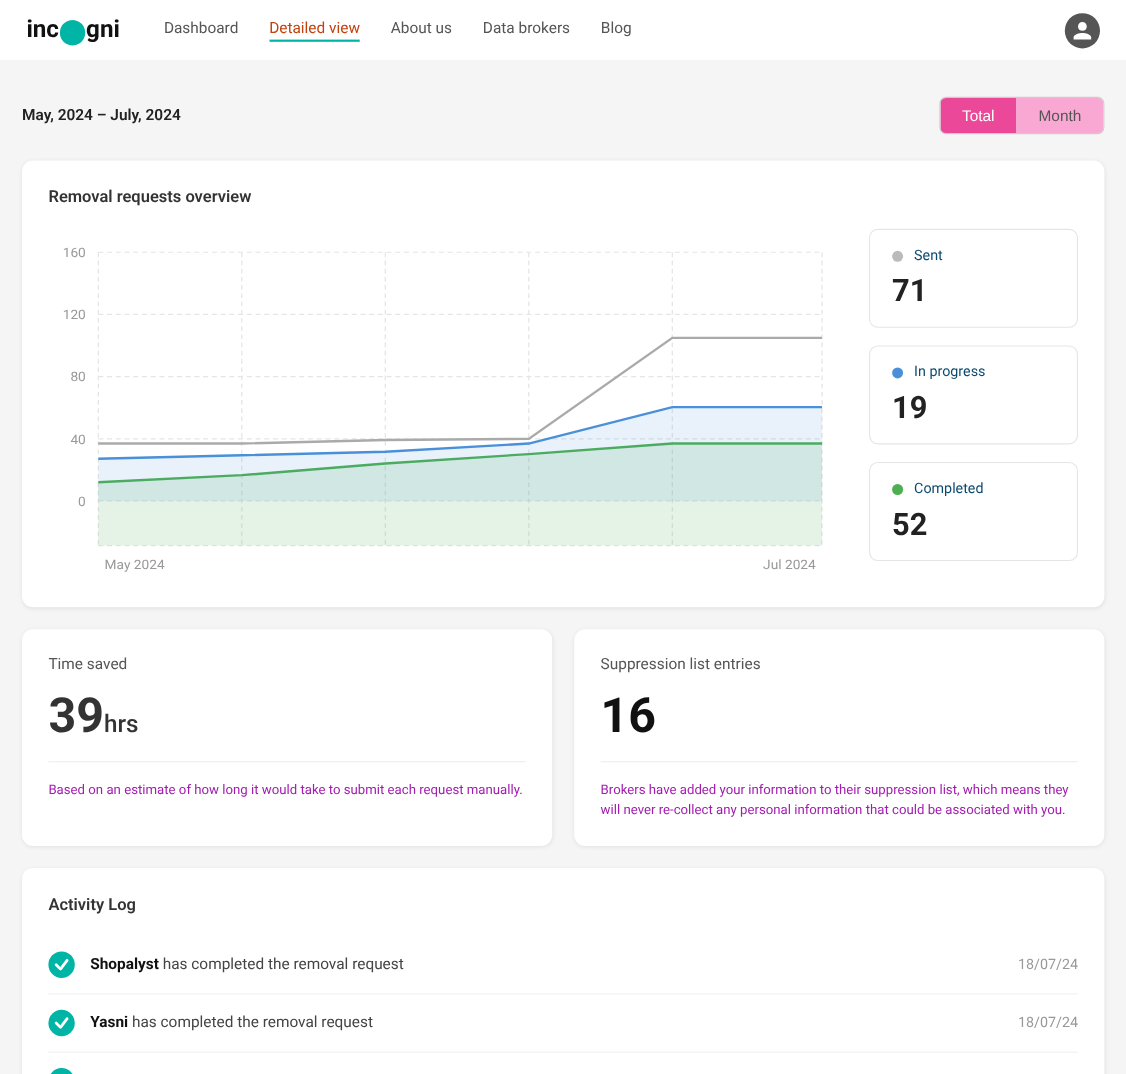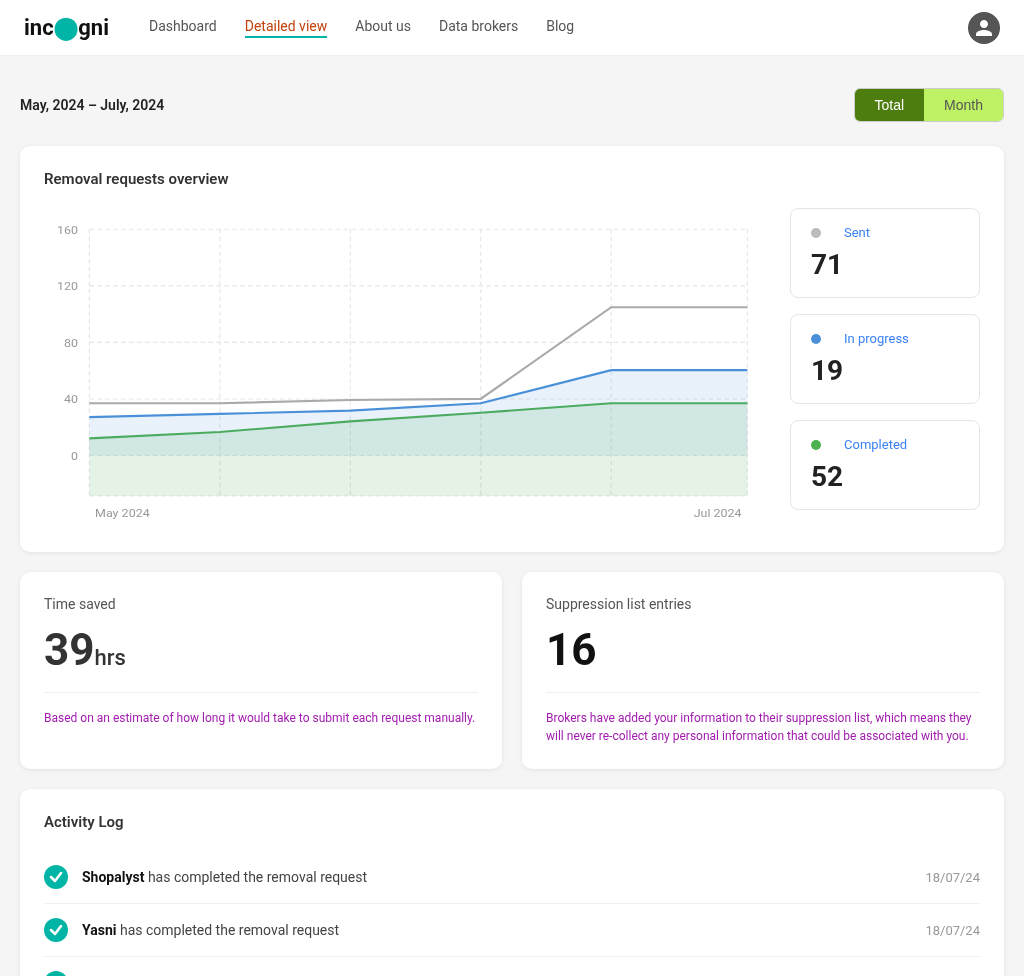--- a/index.html
+++ b/index.html
@@ -16,33 +16,33 @@
     .avatar-icon { width: 32px; height: 32px; border-radius: 50%; background: #555; display: flex; align-items: center; justify-content: center; cursor: pointer; }
     .avatar-icon svg { fill: #fff; width: 20px; height: 20px; }
 
     
     main { max-width: 1024px; margin: 0 auto; padding: 32px 20px; }
 
     
     .date-header { display: flex; align-items: center; justify-content: space-between; margin-bottom: 24px; }
     .date-range { font-size: 14px; font-weight: 600; color: #222; }
     .toggle-group { display: flex; border: 1px solid #ccc; border-radius: 6px; overflow: hidden; }
-    .toggle-btn { padding: 8px 20px; font-size: 14px; cursor: pointer; border: none; background: #bef264; color: #555; }
-    .toggle-btn.active { background: #4d7c0f; color: #fff; }
+    .toggle-btn { padding: 8px 20px; font-size: 14px; cursor: pointer; border: none; background: #f9a8d4; color: #555; }
+    .toggle-btn.active { background: #ec4899; color: #fff; }
 
     
     .card { background: #fff; border-radius: 10px; padding: 24px; margin-bottom: 20px; box-shadow: 0 1px 4px rgba(0,0,0,0.08); }
     .card-title { font-size: 15px; font-weight: 600; color: #333; margin-bottom: 20px; }
 
     .chart-container { display: flex; gap: 20px; }
     .chart-area { flex: 1; position: relative; height: 320px; }
     .chart-legend-right { display: flex; flex-direction: column; gap: 16px; width: 190px; }
 
     .stat-card { border: 1px solid #e5e5e5; border-radius: 8px; padding: 16px 20px; }
-    .stat-label { font-size: 13px; color: #3b82f6; display: flex; align-items: center; gap: 23px; margin-bottom: 8px; }
+    .stat-label { font-size: 13px; color: #0c4a6e; display: flex; align-items: center; gap: 10px; margin-bottom: 8px; }
     .stat-dot { width: 10px; height: 10px; border-radius: 50%; display: inline-block; }
     .stat-value { font-size: 28px; font-weight: 700; color: #222; }
 
     
     .chart-svg { width: 100%; height: 100%; }
 
     
     .bottom-cards { display: flex; gap: 20px; margin-bottom: 20px; }
     .bottom-card { flex: 1; background: #fff; border-radius: 10px; padding: 24px; box-shadow: 0 1px 4px rgba(0,0,0,0.08); }
     .bottom-card-title { font-size: 14px; color: #555; margin-bottom: 12px; }

